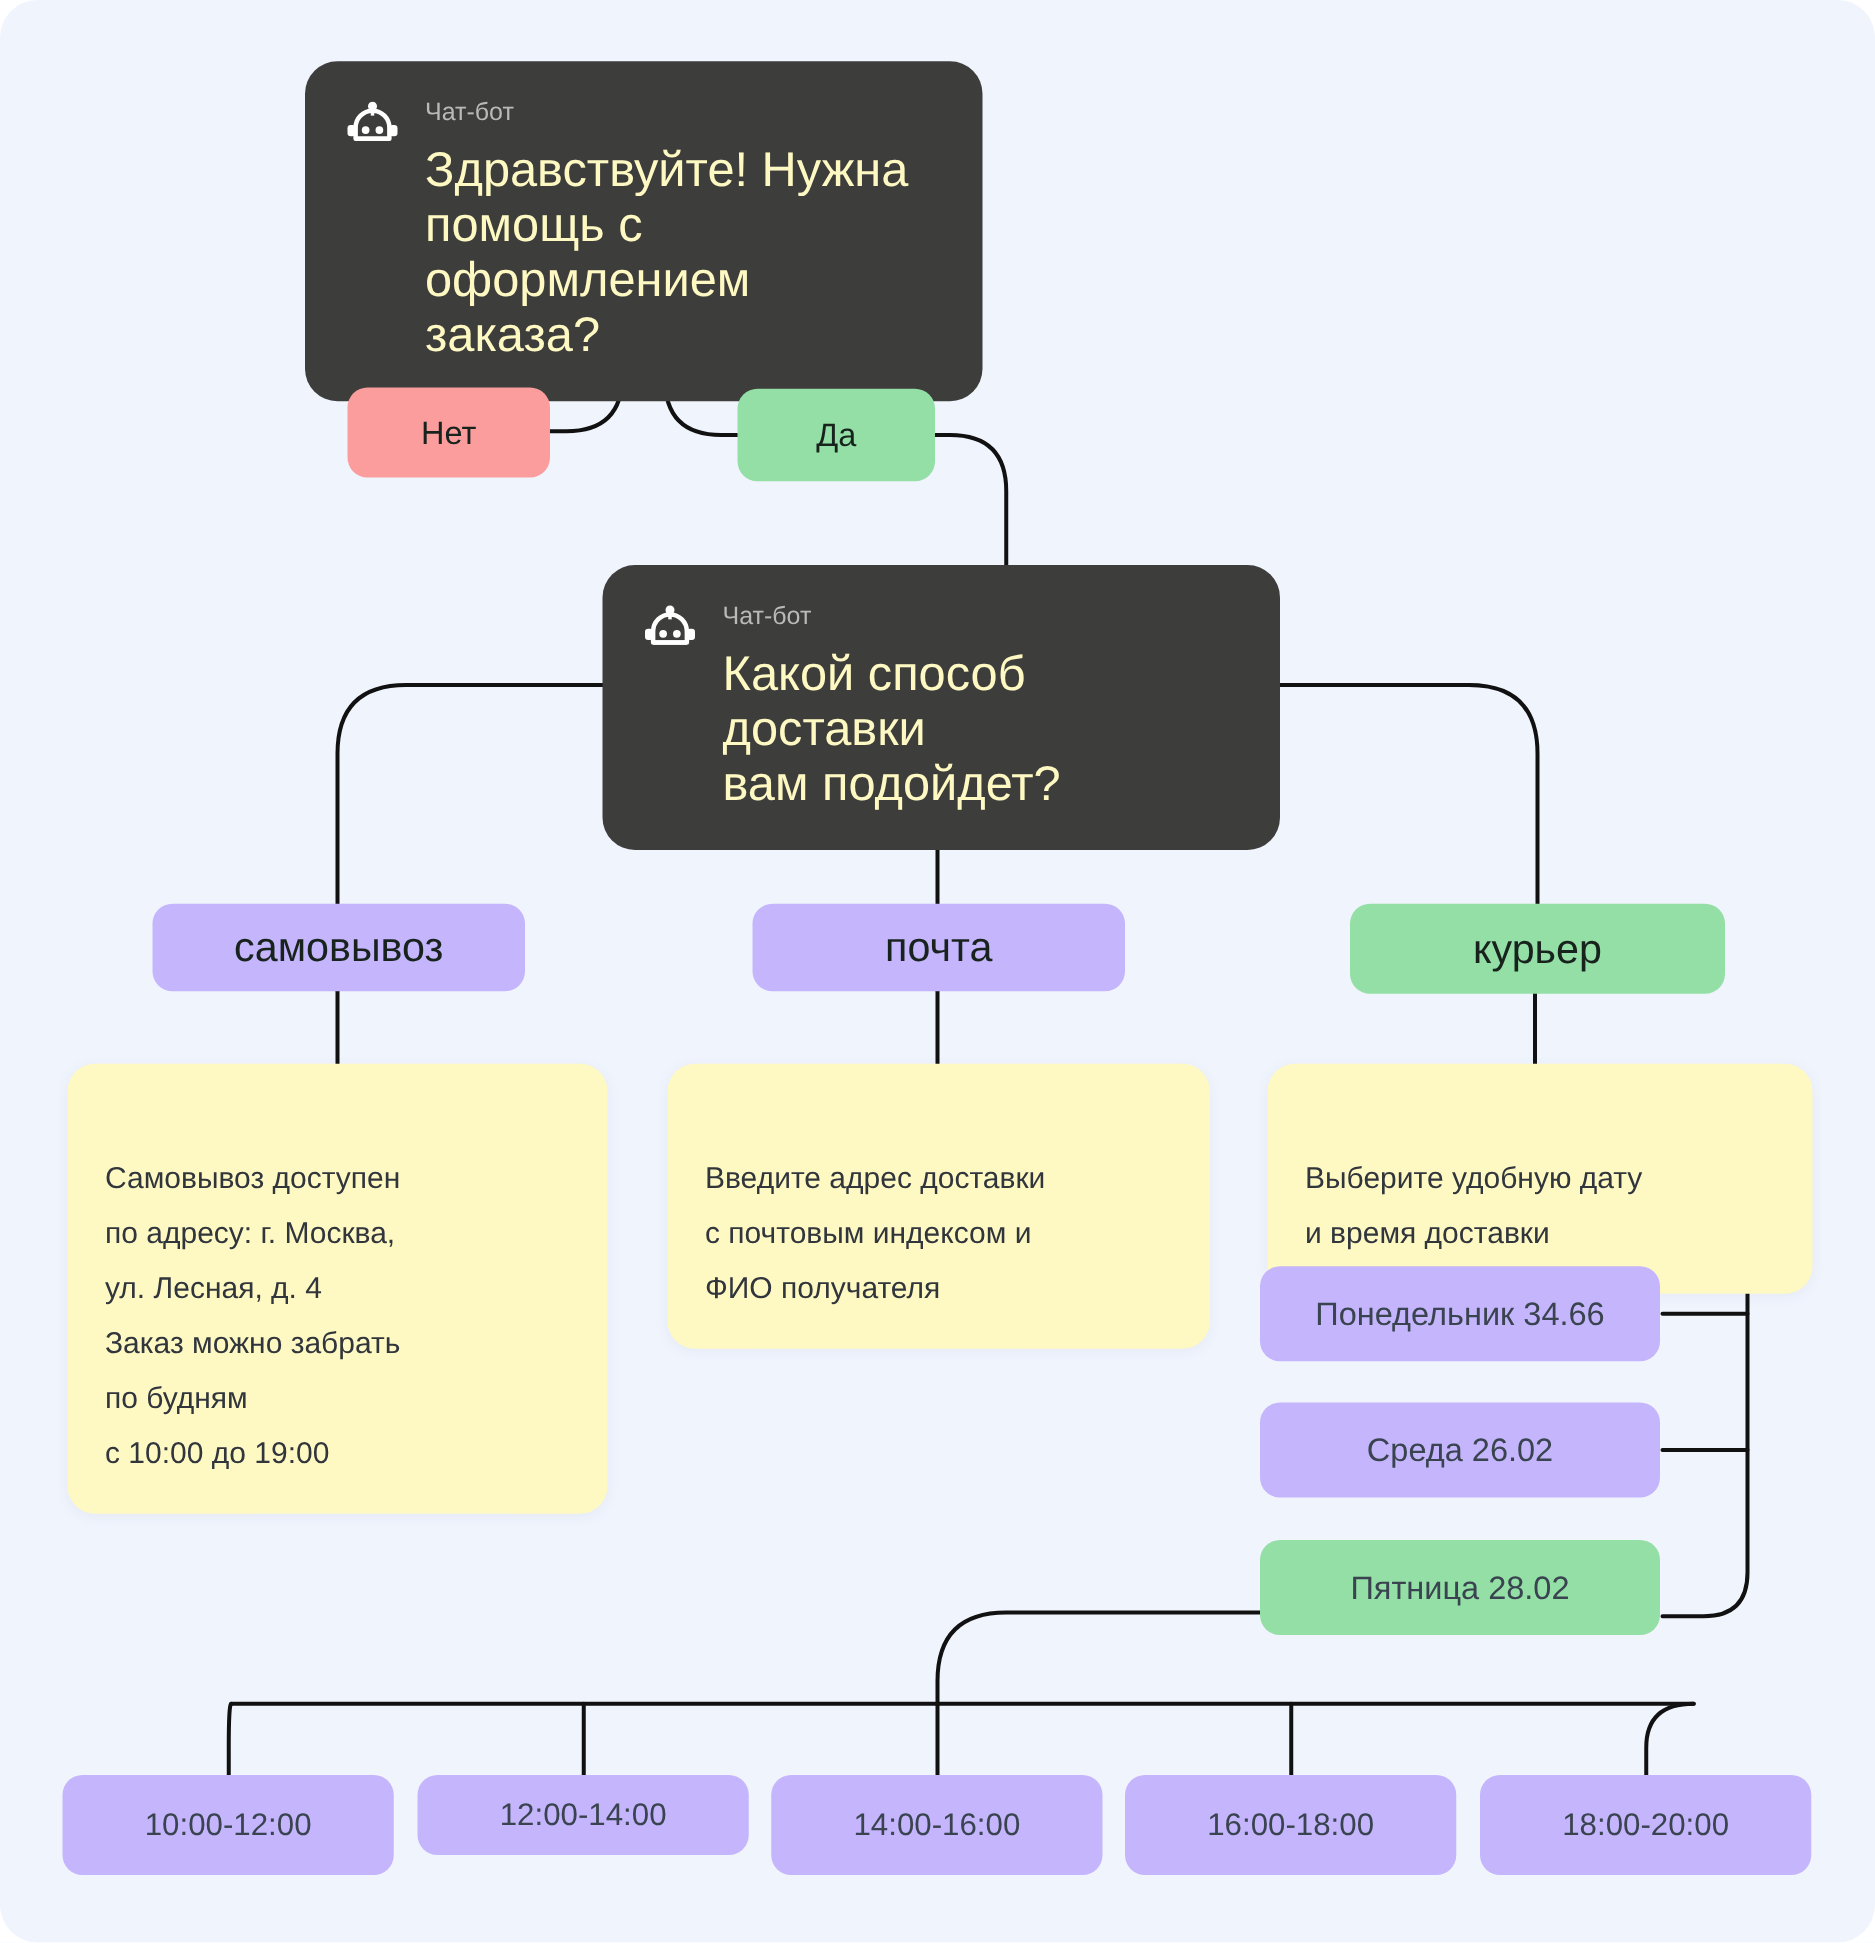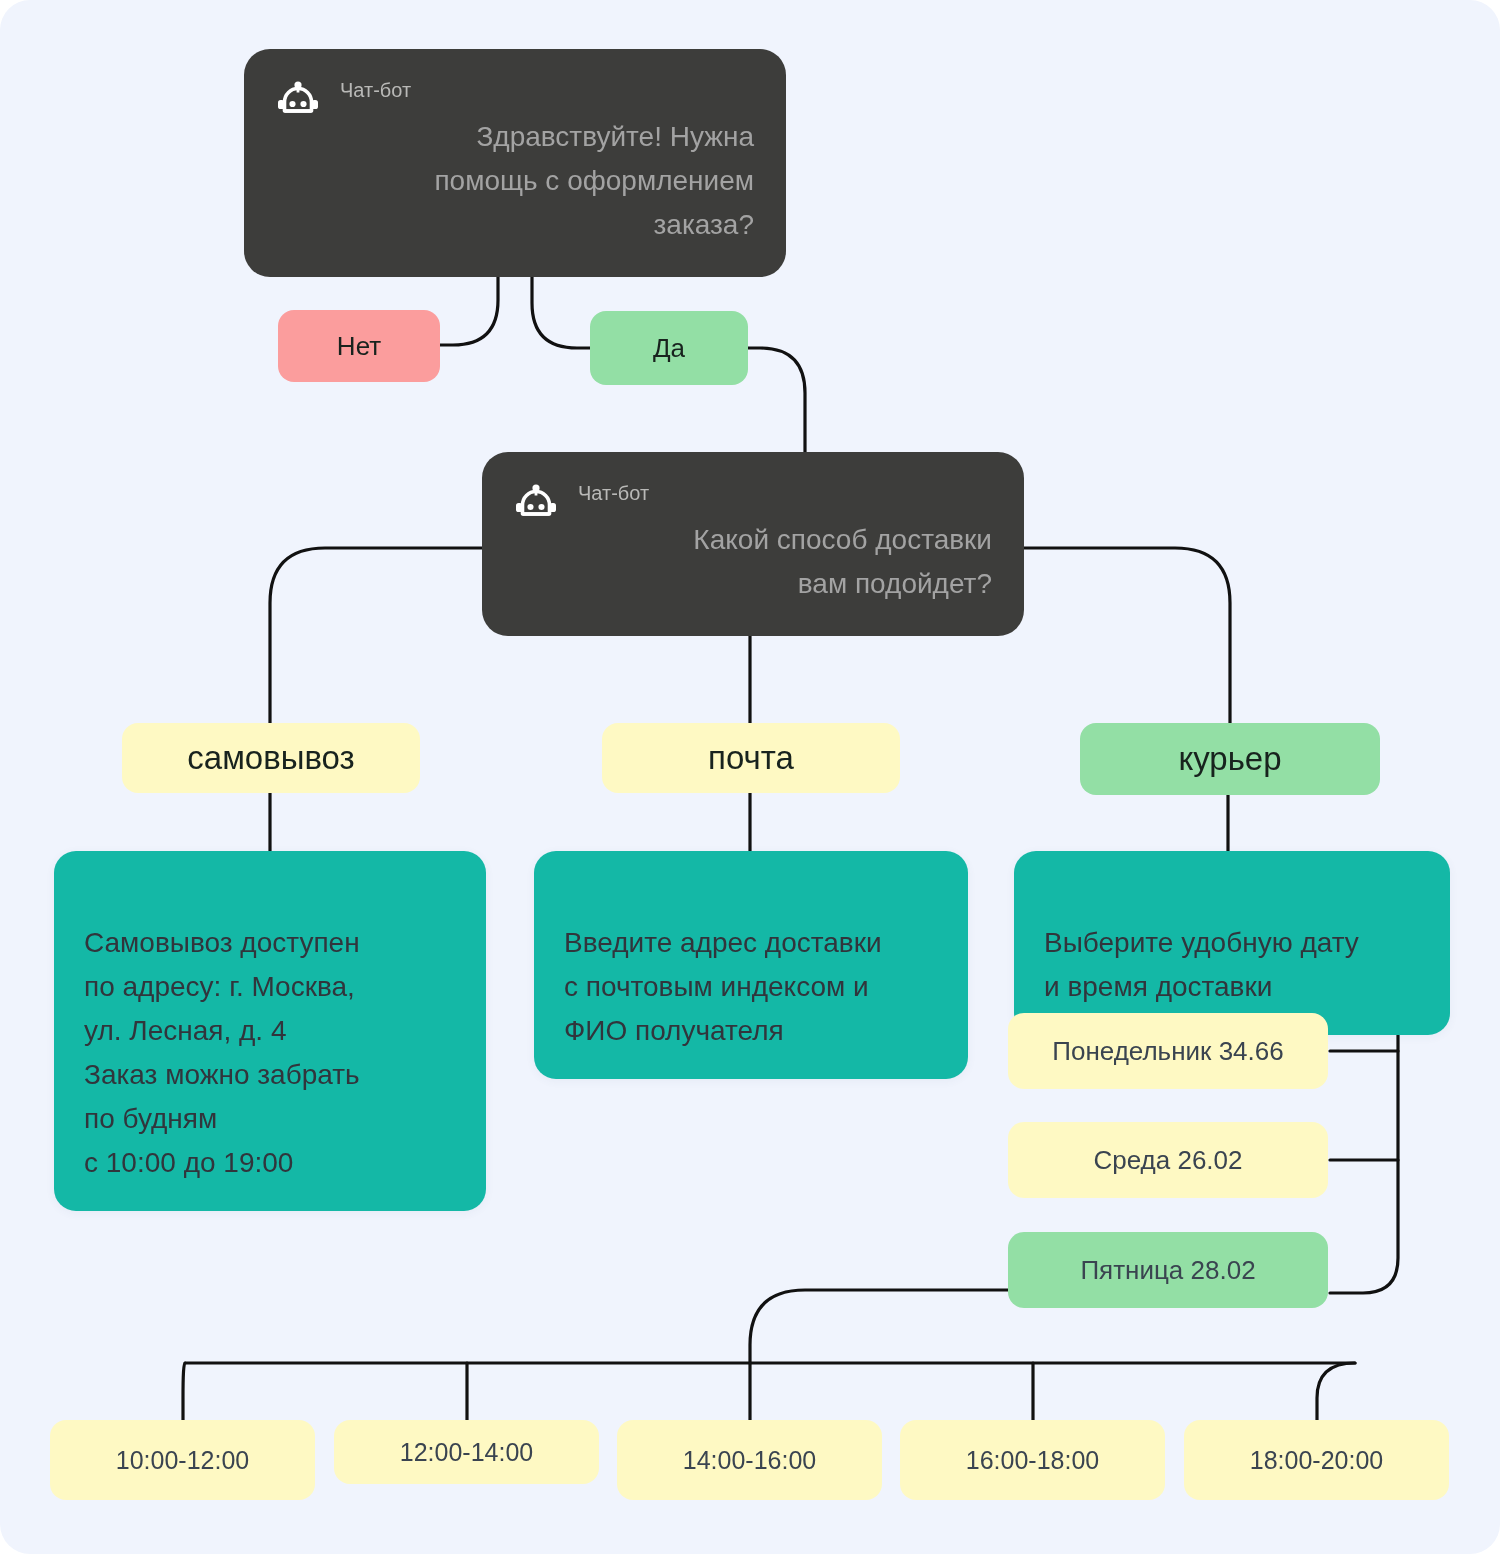--- a/index.html
+++ b/index.html
@@ -46,52 +46,51 @@
     margin-top: 6px;
   }
   .bubble .bot-body { flex: 1 1 auto; }
   .bubble .bot-name {
     color: #B9B9B7;
     font-size: 20px;
     line-height: 30px;
     margin-bottom: 10px;
   }
   .bubble .bot-text {
-    color: #a3a3a3;
-    font-size: 28px;
+    color: #fef9c3;
+    font-size: 39px;
     line-height: 44px;
     white-space: pre-line;
-    text-align: right;
   }
 
   
   .chip {
     border-radius: 16px;
     display: flex;
     align-items: center;
     justify-content: center;
     color: #18231E;
     text-align: center;
   }
-  .chip-grey  { background: #fef9c3; }
+  .chip-grey  { background: #c4b5fd; }
   .chip-green { background: #93DFA5; }
   .chip-red   { background: #FB9D9D; }
 
   .chip-yesno { font-size: 26px; }
   .chip-method { font-size: 33px; }
   .chip-date { font-size: 26px; color: #3A4450; }
   .chip-time { font-size: 25px; color: #3A4450; }
 
   
   .card {
-    background: #14b8a6;
+    background: #fef9c3;
     border-radius: 22px;
     padding: 26px 30px;
     color: #31353C;
-    font-size: 28px;
+    font-size: 24px;
     line-height: 44px;
     white-space: pre-line;
     box-shadow: 0 2px 10px rgba(60, 80, 120, 0.06);
     box-sizing: border-box;
   }
 </style>
 </head>
 <body>
 
 <div id="canvas">

